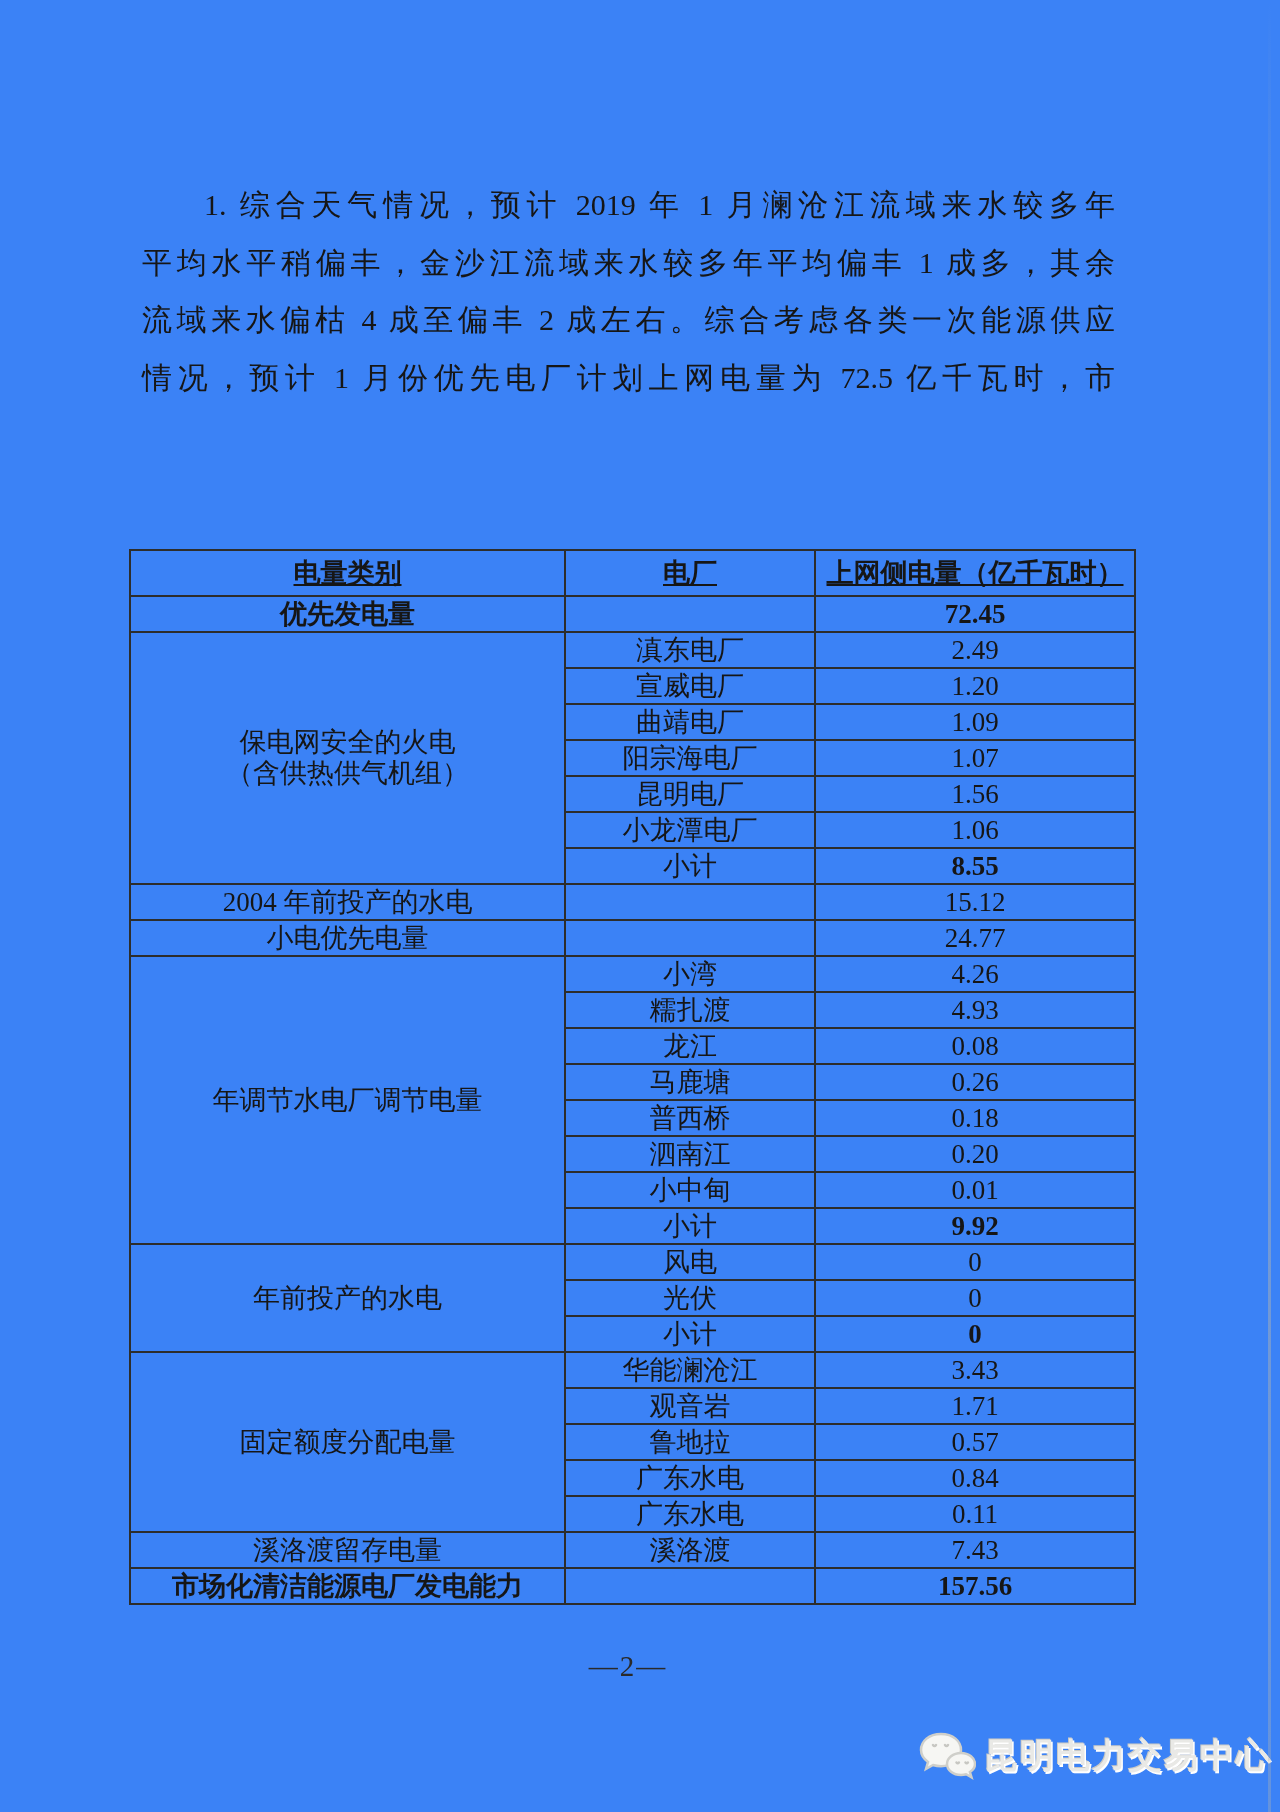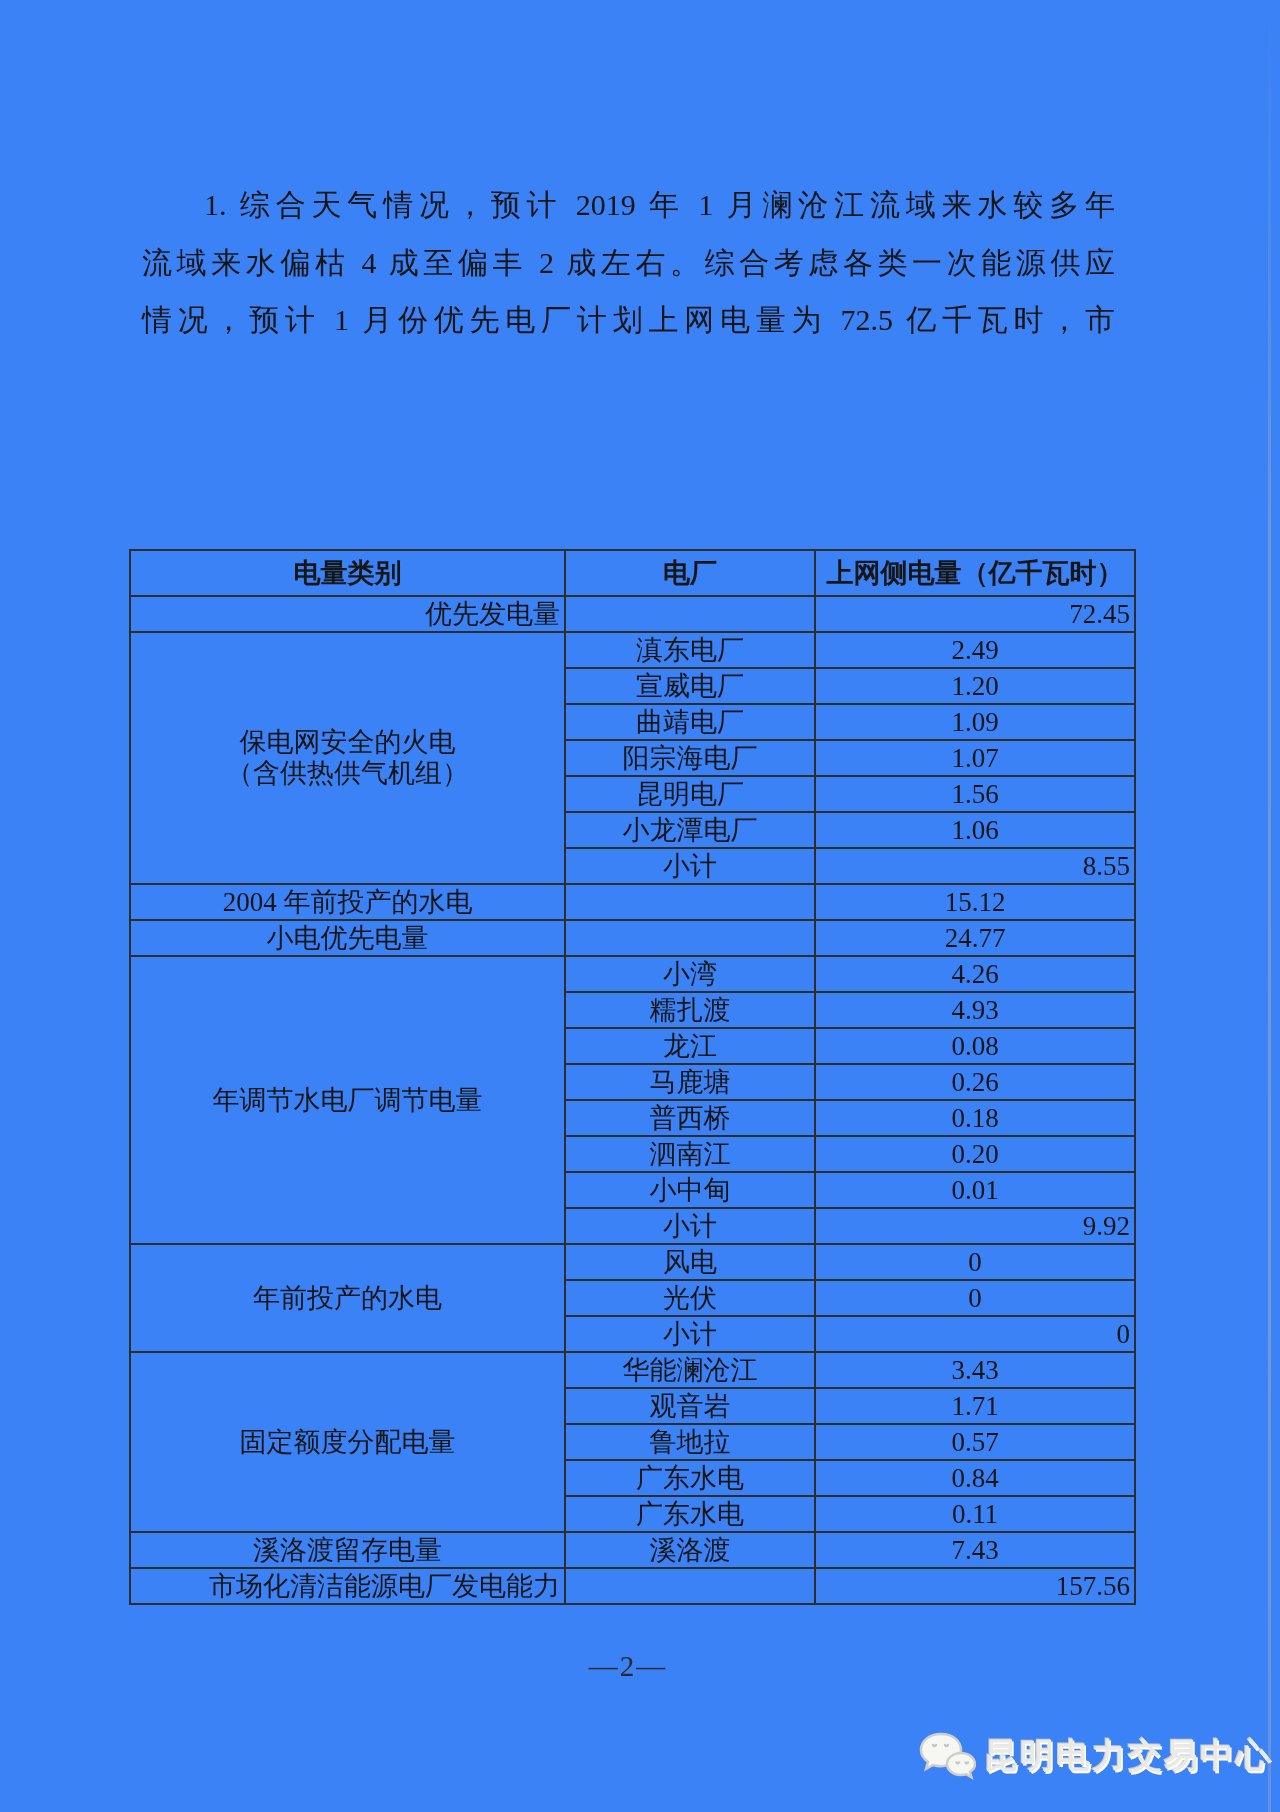--- a/index.html
+++ b/index.html
@@ -22,23 +22,23 @@
     border-collapse:collapse;table-layout:fixed;
     font-size:27px;color:#161616;
   }
   .tbl col.c1{width:435px;}
   .tbl col.c2{width:250px;}
   .tbl col.c3{width:320px;}
   .tbl th,.tbl td{
     border:2px solid #2d2d2b;text-align:center;vertical-align:middle;
     padding:0 4px;line-height:31px;height:34px;overflow:hidden;
   }
-  .tbl thead th{height:44px;font-weight:bold;}
+  .tbl thead th{height:44px;font-weight:bold;text-decoration:underline;}
   .tbl td.cat{white-space:pre-line;}
-  .tbl .b{font-weight:normal;text-align:right;}
+  .tbl .b{font-weight:bold;}
   
   .pagenum{
     position:absolute;left:0;right:24px;top:1650px;
     text-align:center;font-size:29px;color:#2a2a2a;letter-spacing:2px;
   }
   
   .logo{
     position:absolute;left:918px;top:1730px;
     display:flex;align-items:center;gap:8px;
   }
@@ -56,20 +56,21 @@
     background:linear-gradient(#00000000 0%,#b4b4ae66 30%,#b4b4ae77 70%,#b4b4ae55 100%);
   }
 </style>
 </head>
 <body>
 
 <div class="page">
 
   <div class="para">
     <div class="pl first">1. 综合天气情况，预计 2019 年 1 月澜沧江流域来水较多年</div>
+    <div class="pl">平均水平稍偏丰，金沙江流域来水较多年平均偏丰 1 成多，其余</div>
     <div class="pl">流域来水偏枯 4 成至偏丰 2 成左右。综合考虑各类一次能源供应</div>
     <div class="pl">情况，预计 1 月份优先电厂计划上网电量为 72.5 亿千瓦时，市</div>
   </div>
 
   <table class="tbl">
     <colgroup>
         <col class="c1">
         <col class="c2">
         <col class="c3">
       </colgroup>

